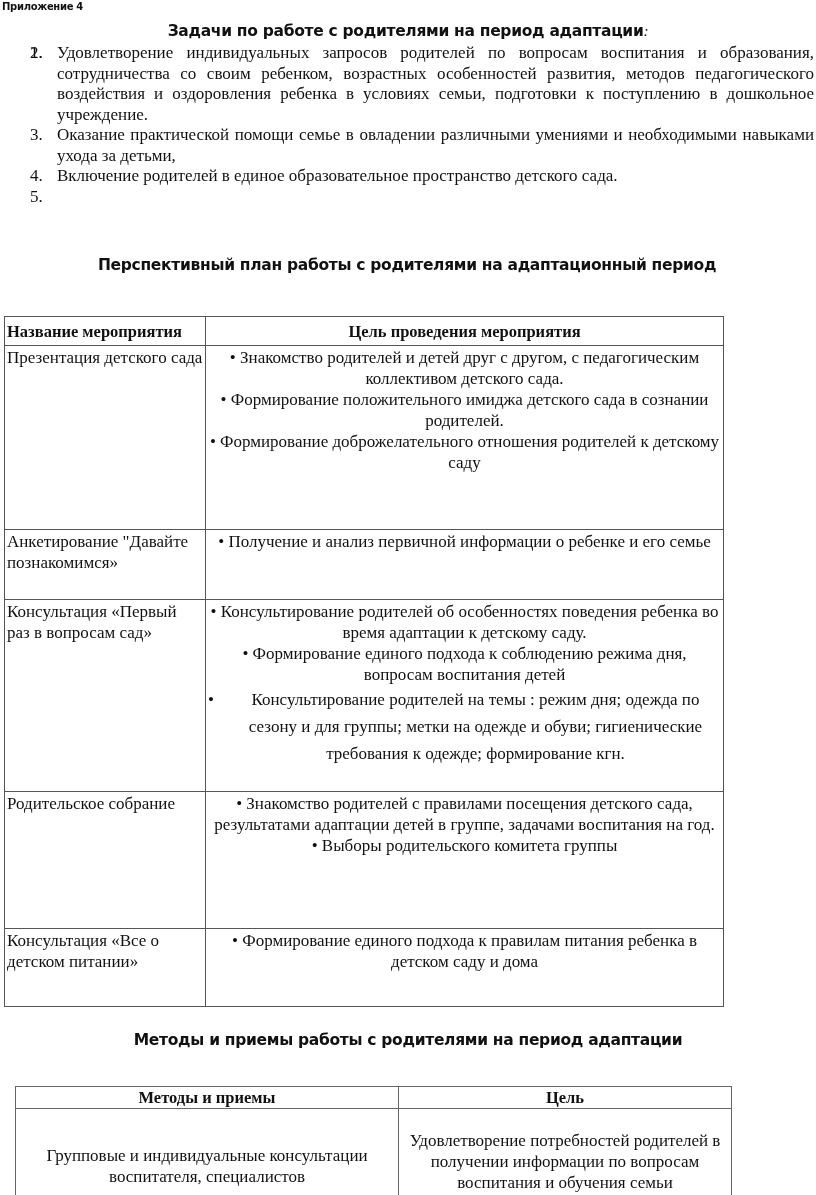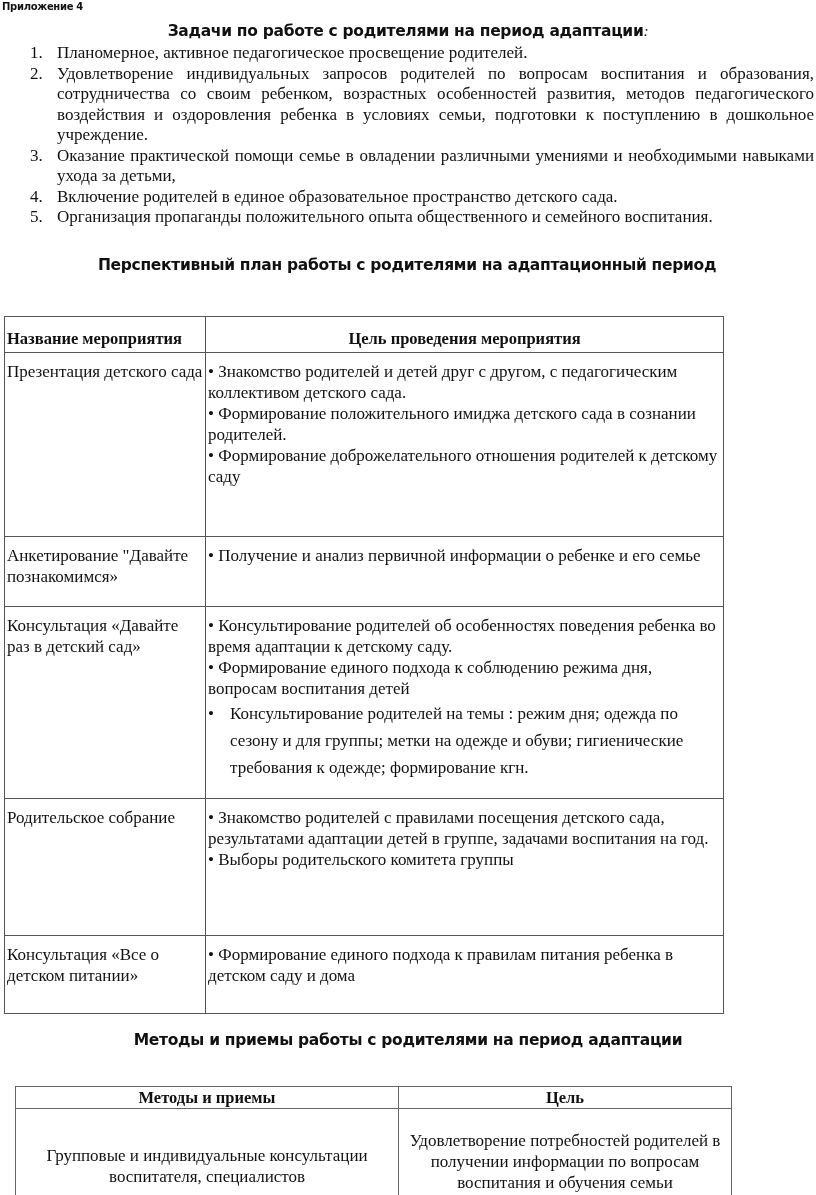--- a/index.html
+++ b/index.html
@@ -16,49 +16,49 @@
     position: absolute; left: 0; top: 43px; width: 814px; margin: 0; padding: 0;
     list-style: none; font-size: 17px; line-height: 20.5px;
   }
   ol.tasks li { position: relative; padding-left: 57px; text-align: justify; }
   ol.tasks li .num { position: absolute; left: 30px; top: 0; }
   #plan-title { left: 0; width: 816px; top: 256px; text-align: center; font-size: 15.5px; padding-right: 2px; box-sizing: border-box; letter-spacing: -0.3px; }
   #methods-title { left: 0; width: 816px; top: 1031px; text-align: center; font-size: 15.5px; letter-spacing: -0.3px; }
 
   table { border-collapse: collapse; position: absolute; }
   #plan-table { left: 4px; top: 316px; width: 720px; font-size: 17px; line-height: 21px; }
-  #plan-table td, #plan-table th { border: 1.5px solid #555; vertical-align: top; padding: 8px 2px 0 2px; }
+  #plan-table td, #plan-table th { border: 1.5px solid #555; vertical-align: top; padding: 1px 2px 0 2px; }
   #plan-table th { font-weight: bold; height: 27px; vertical-align: middle; font-size: 16.5px; }
   #plan-table th.c1 { text-align: left; width: 196px; }
   #plan-table th.c2 { text-align: center; }
-  #plan-table td.c2 { padding-left: 2px; }
+  #plan-table td.c2 { padding-left: 2px; text-align: center; }
   .bullet-line { display: block; }
   .sym-bullet { display: block; position: relative; padding-left: 22px; line-height: 27px; margin-top: 1px; }
   .sym-bullet .dot { position: absolute; left: 0; top: 0; }
 
   #methods-table { left: 15px; top: 1086px; width: 717px; font-size: 17px; line-height: 21px; }
   #methods-table th, #methods-table td { border: 1.5px solid #666; text-align: center; }
   #methods-table th { font-weight: bold; height: 20px; padding: 0; font-size: 16.5px; }
   #methods-table td { vertical-align: top; padding: 36px 6px 0 6px; height: 63px; }
   #methods-table td.c1 { width: 370px; }
   #methods-table td.c2 { padding-top: 21px; }
 </style>
 </head>
 <body>
 
 <div id="appendix" class="abs sans-bold">Приложение 4</div>
 
 <div id="tasks-title" class="abs sans-bold"><span>Задачи по работе с родителями на период адаптации</span><span class="colon">:</span></div>
 
 <ol class="tasks">
-  <li><span class="num">1.</span><span>Планомерное, активное педагогическое просвещение родителей.</span></li>
+  <li><span class="num">1.</span></li>
   <li><span class="num">2.</span><span>Удовлетворение индивидуальных запросов родителей по вопросам воспитания и образования, сотрудничества со своим ребенком, возрастных особенностей развития, методов педагогического воздействия и оздоровления ребенка в условиях семьи, подготовки к поступлению в дошкольное учреждение.</span></li>
   <li><span class="num">3.</span><span>Оказание практической помощи семье в овладении различными умениями и необходимыми навыками ухода за детьми,</span></li>
   <li><span class="num">4.</span><span>Включение родителей в единое образовательное пространство детского сада.</span></li>
-  <li><span class="num">5.</span><span>Организация пропаганды положительного опыта общественного и семейного воспитания.</span></li>
+  <li><span class="num">5.</span></li>
 </ol>
 
 <div id="plan-title" class="abs sans-bold">Перспективный план работы с родителями на адаптационный период</div>
 
 <table id="plan-table">
   <tbody>
       <tr>
     <th class="c1">Название мероприятия</th>
     <th class="c2">Цель проведения мероприятия</th>
   </tr>
@@ -70,21 +70,21 @@
       <span class="bullet-line"> • Формирование доброжелательного отношения родителей к детскому саду</span>
     </td>
   </tr>
   <tr style="height:70px;">
     <td class="c1">Анкетирование "Давайте познакомимся»</td>
     <td class="c2">
       <span class="bullet-line">• Получение и анализ первичной информации о ребенке и его семье</span>
     </td>
   </tr>
   <tr style="height:192px;">
-    <td class="c1">Консультация «Давайте раз в детский сад»</td>
+    <td class="c1">Консультация «Первый раз в вопросам сад»</td>
     <td class="c2">
       <span class="bullet-line">• Консультирование родителей об особенностях поведения ребенка во время адаптации к детскому саду.</span>
       <span class="bullet-line"> • Формирование единого подхода к соблюдению режима дня, вопросам воспитания детей</span>
       <span class="sym-bullet">
         <span class="dot">•</span>
         <span>Консультирование родителей на темы : режим дня; одежда по сезону и для группы; метки на одежде и обуви;  гигиенические требования к одежде; формирование кгн.</span>
       </span>
     </td>
   </tr>
   <tr style="height:137px;">

